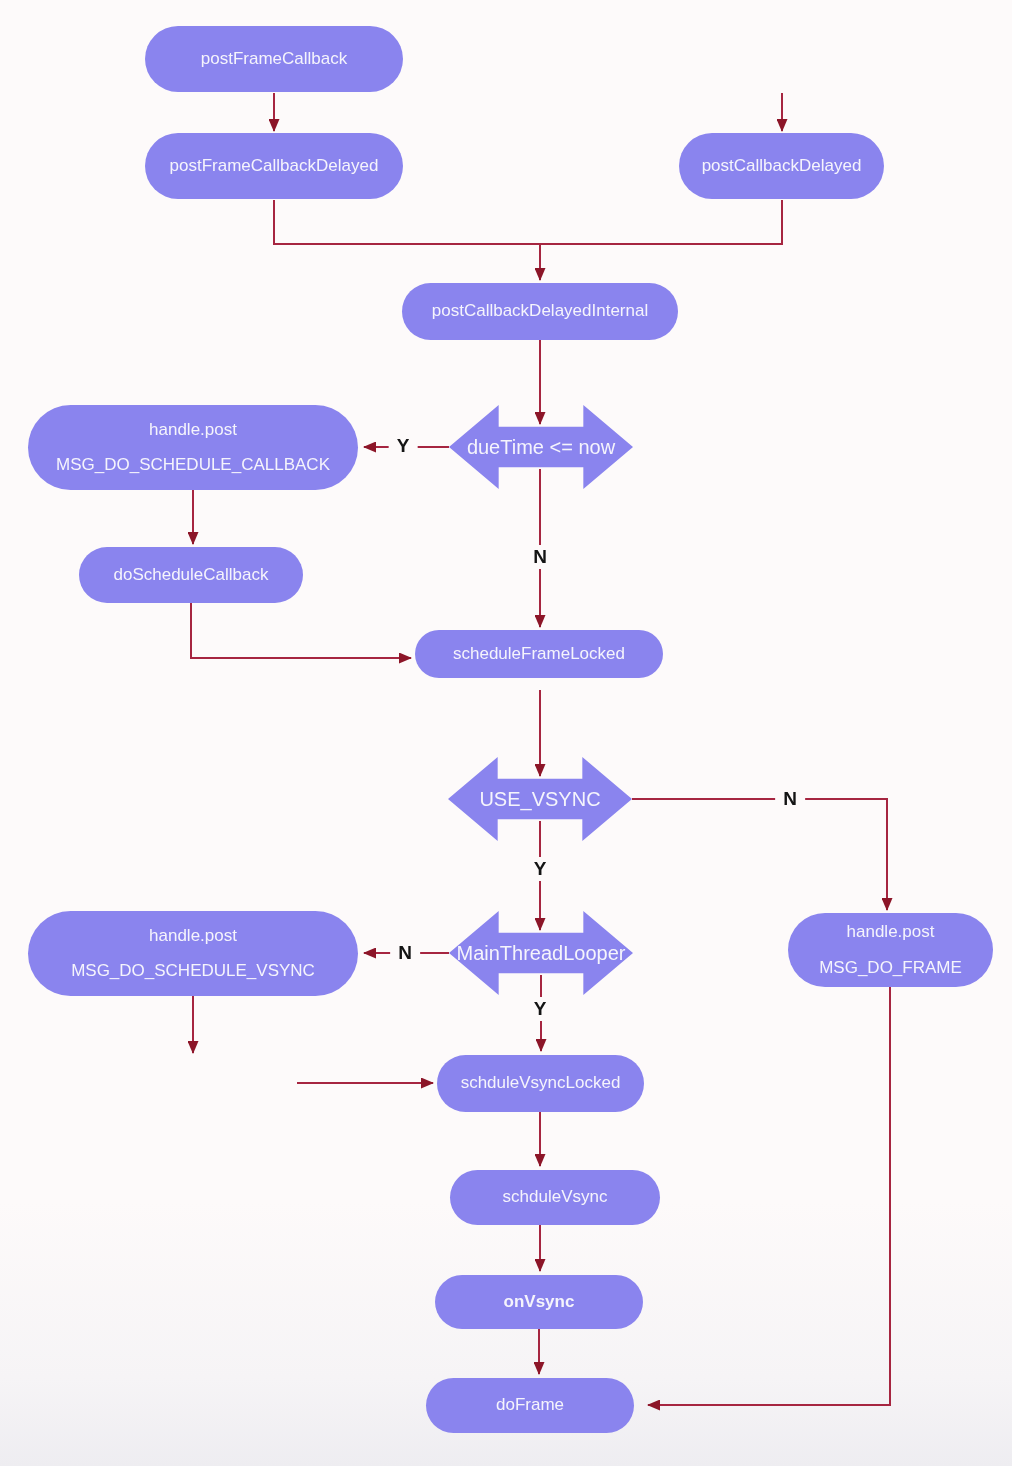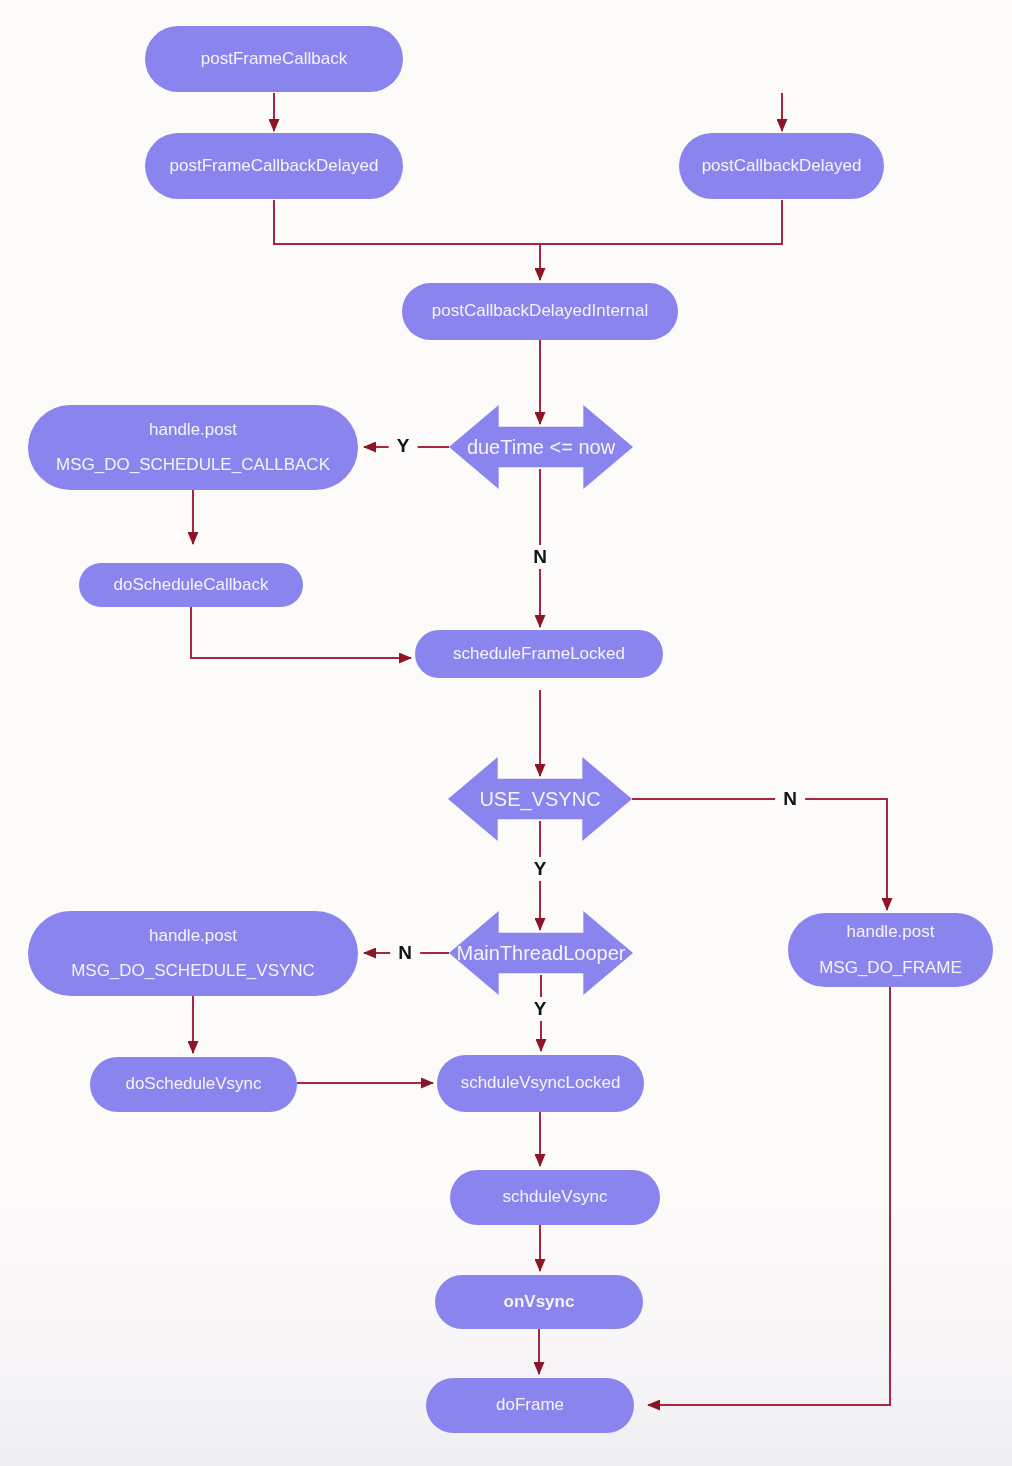--- a/index.html
+++ b/index.html
@@ -99,21 +99,21 @@
 
   <div class="decision" style="left:449px;top:405px;width:184px;height:84px;">
     <span>dueTime &lt;= now</span>
   </div>
 
   <div class="node pill" style="left:28px;top:405px;width:330px;height:85px;">
     <span>handle.post</span>
     <span>MSG_DO_SCHEDULE_CALLBACK</span>
   </div>
 
-  <div class="node pill" style="left:79px;top:547px;width:224px;height:44px;margin-top:16px;">
+  <div class="node pill" style="left:79px;top:547px;width:224px;height:56px;">
     <span>doScheduleCallback</span>
   </div>
 
   <div class="node pill" style="left:415px;top:630px;width:248px;height:48px;">
     <span>scheduleFrameLocked</span>
   </div>
 
   <div class="decision" style="left:448px;top:757px;width:184px;height:84px;">
     <span>USE_VSYNC</span>
   </div>
@@ -125,23 +125,20 @@
   <div class="node pill" style="left:28px;top:911px;width:330px;height:85px;">
     <span>handle.post</span>
     <span>MSG_DO_SCHEDULE_VSYNC</span>
   </div>
 
   <div class="node pill" style="left:788px;top:913px;width:205px;height:74px;">
     <span>handle.post</span>
     <span>MSG_DO_FRAME</span>
   </div>
 
-  <div class="node pill" style="left:90px;top:1057px;width:207px;height:55px;">
-    <span>doScheduleVsync</span>
-  </div>
 
   <div class="node pill" style="left:437px;top:1055px;width:207px;height:57px;">
     <span>schduleVsyncLocked</span>
   </div>
 
   <div class="node pill" style="left:450px;top:1170px;width:210px;height:55px;">
     <span>schduleVsync</span>
   </div>
 
   <div class="node pill" style="left:435px;top:1275px;width:208px;height:54px;font-weight:bold;">

